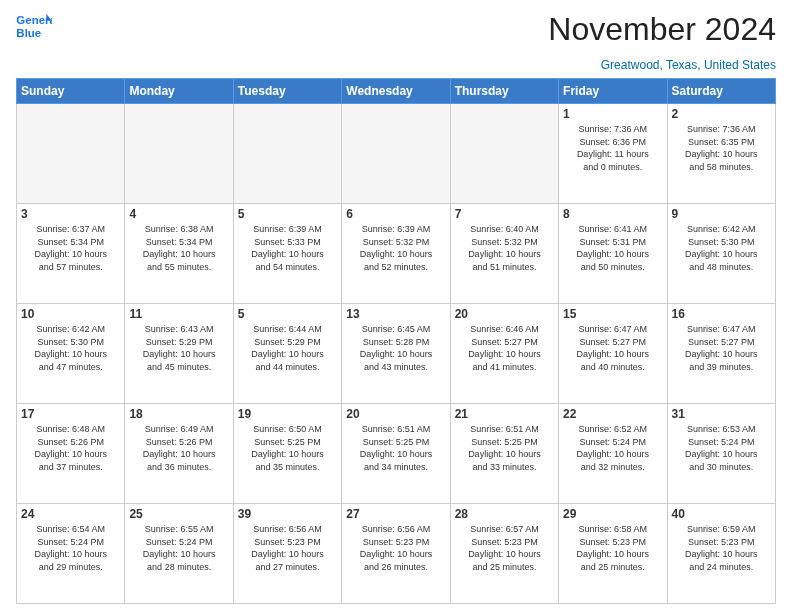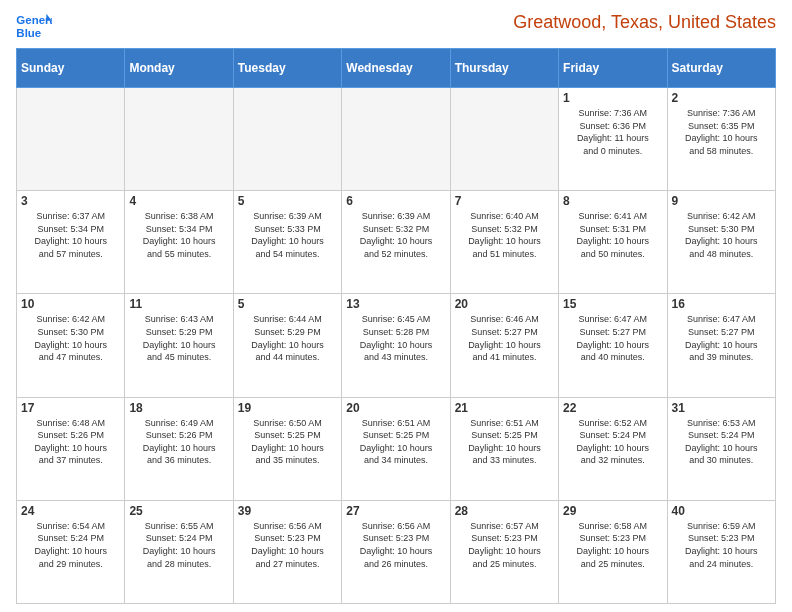--- a/index.html
+++ b/index.html
@@ -35,36 +35,37 @@
     .title-block {
       text-align: right;
     }
     .month-title {
       font-size: 32px;
       font-weight: normal;
       color: #222;
       line-height: 1.1;
     }
     .location {
-      font-size: 18px;
-      color: #c2410c;
+      font-size: 12px;
+      color: #0369a1;
+      margin-top: 11px;
     }
     .calendar {
       flex: 1;
       border: 1px solid #ccc;
       border-collapse: collapse;
       width: 100%;
       table-layout: fixed;
     }
     .calendar th {
       background: #3a7bc8;
       color: #fff;
       font-size: 12px;
       font-weight: bold;
-      padding: 12px 4px;
+      padding: 5px 4px;
       text-align: left;
       border: 1px solid #5a9ae0;
     }
     .calendar td {
       border: 1px solid #ccc;
       vertical-align: top;
       padding: 3px 4px;
       font-size: 9.5px;
       color: #333;
       background: #fff;
@@ -92,20 +93,21 @@
 <div class="page">
   <div class="header">
     <div class="logo">
       <svg class="logo-icon" viewBox="0 0 40 34">
         <text x="0" y="14" font-size="13" font-weight="bold" fill="#1a73e8">General</text>
         <text x="0" y="28" font-size="13" font-weight="bold" fill="#1a73e8">Blue</text>
         <polygon points="34,2 40,10 34,10" fill="#1a73e8"></polygon>
       </svg>
     </div>
     <div class="title-block">
+      <div class="month-title">November 2024</div>
       <div class="location">Greatwood, Texas, United States</div>
     </div>
   </div>
 
   <table class="calendar">
     <thead>
       <tr>
       <th>Sunday</th>
           <th>Monday</th>
           <th>Tuesday</th>

